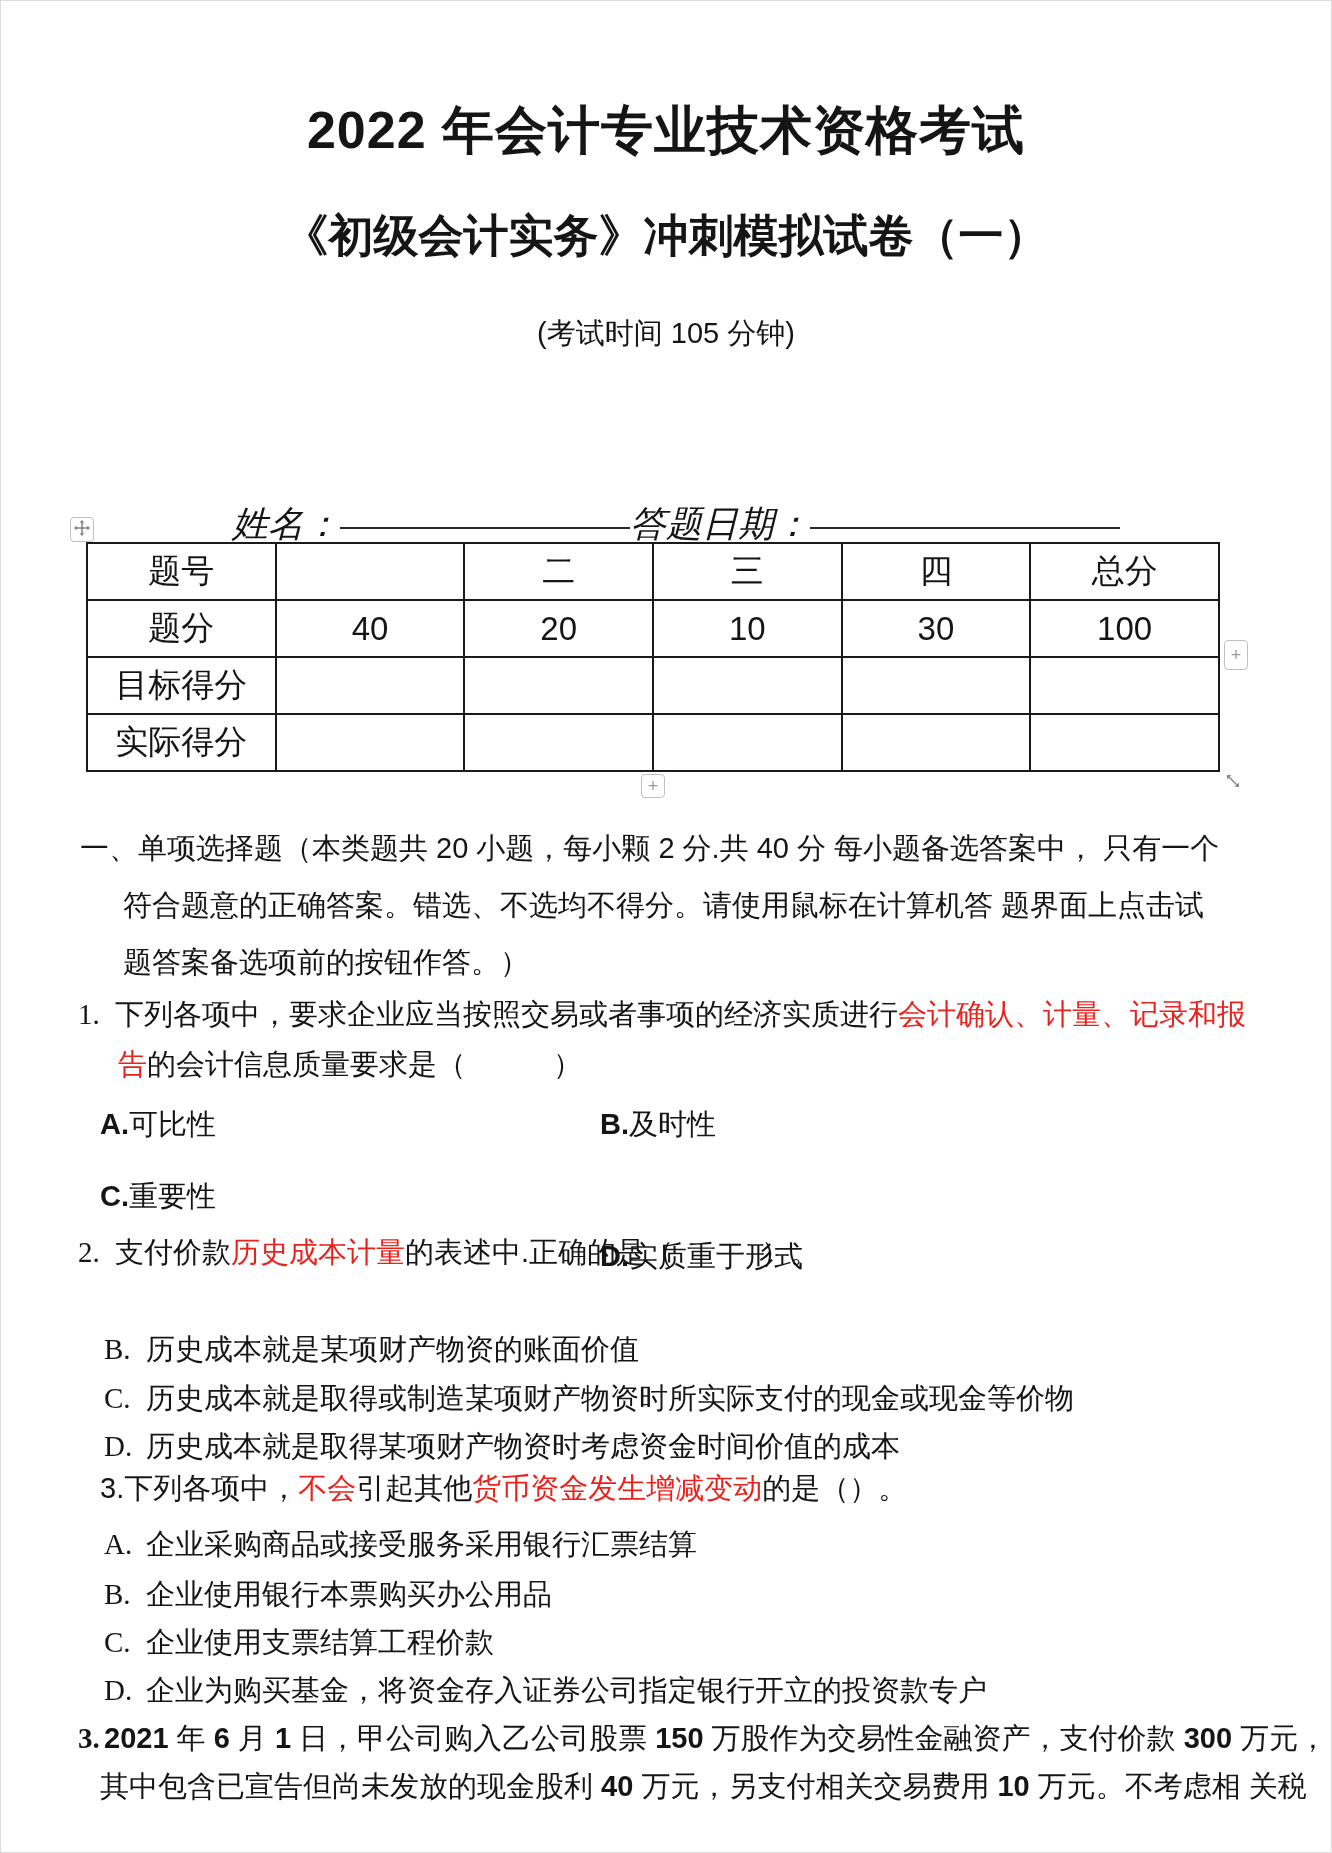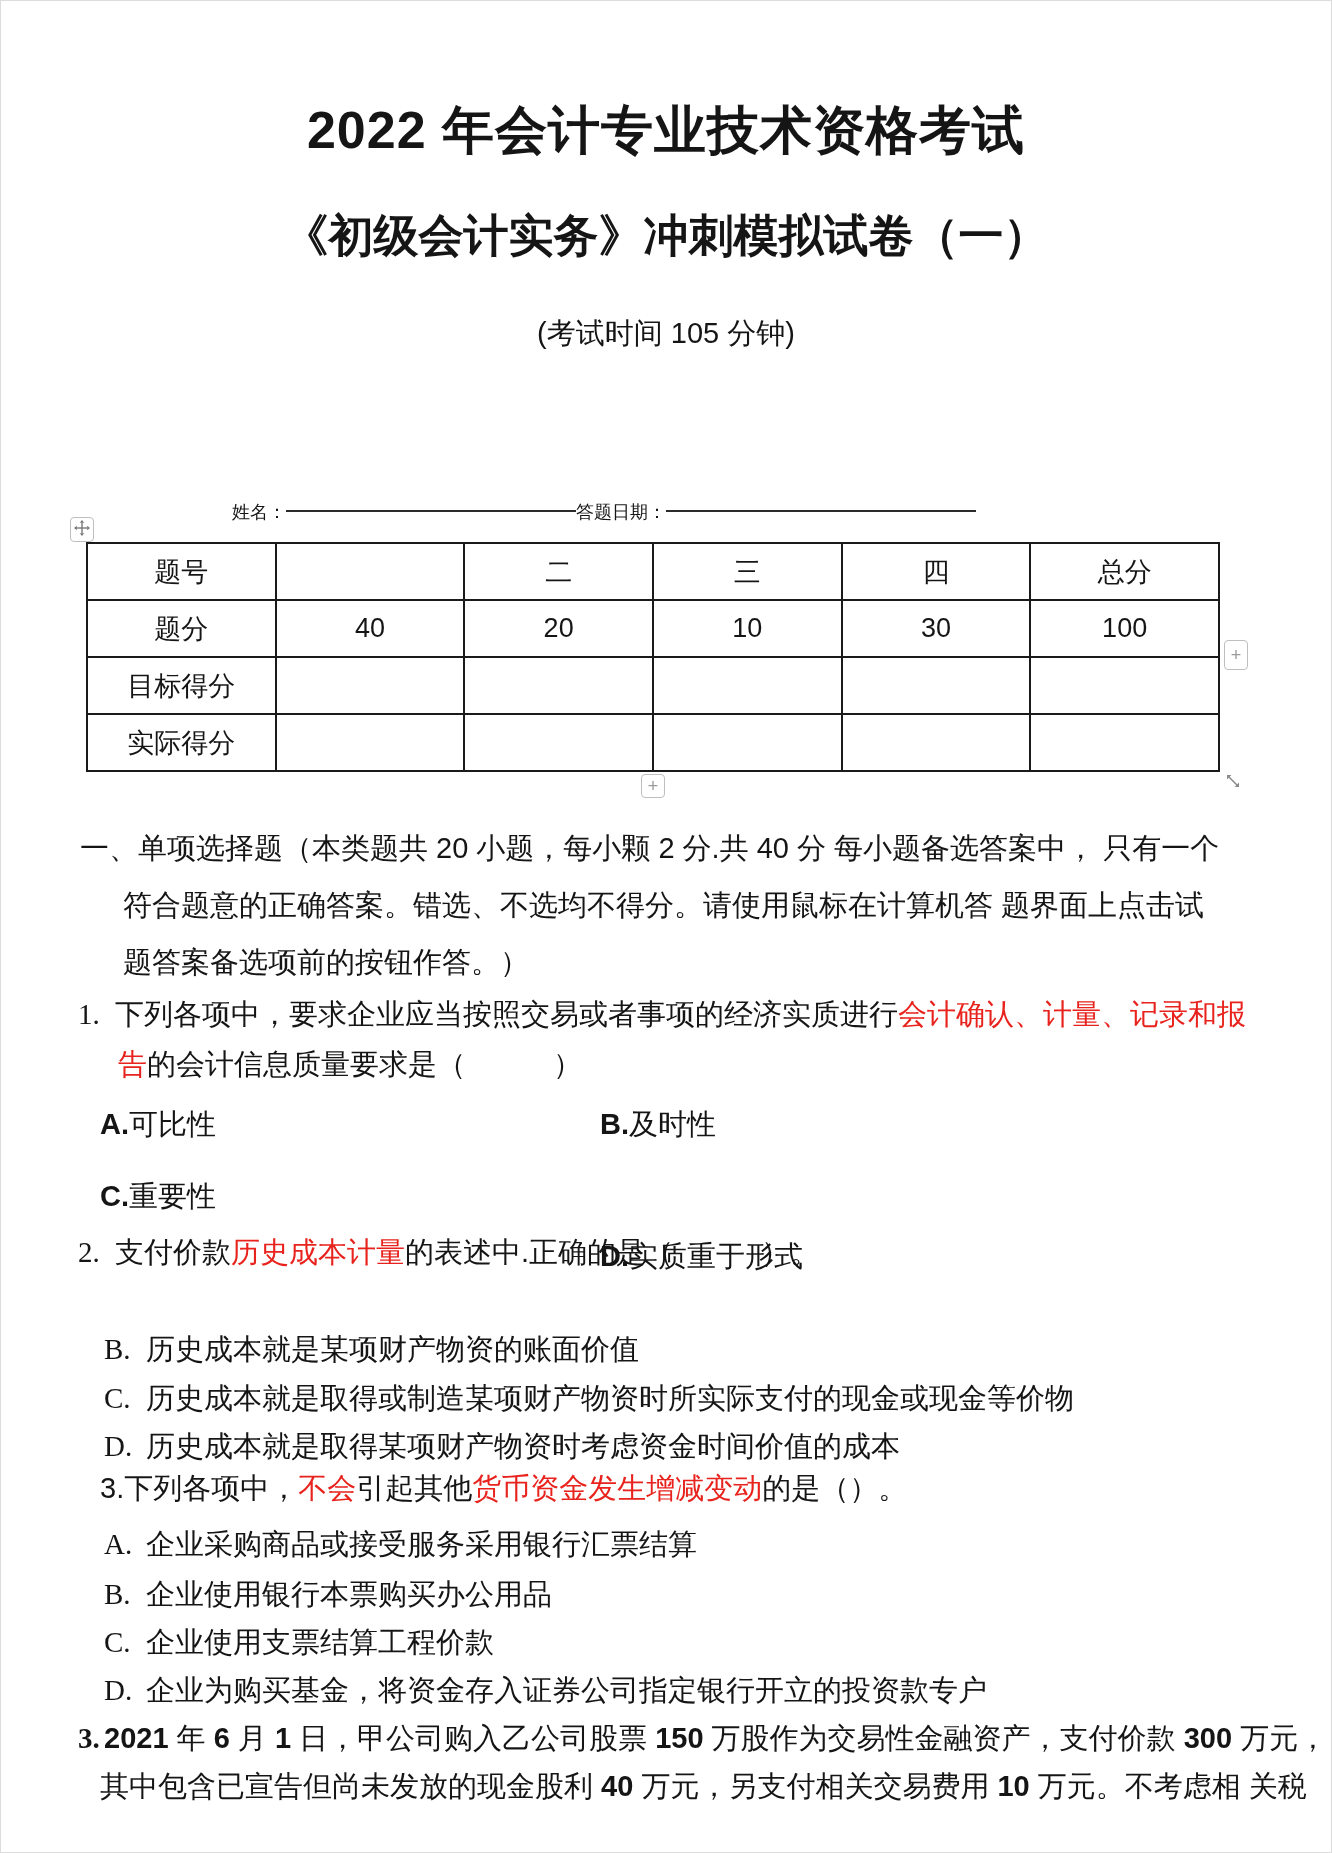--- a/index.html
+++ b/index.html
@@ -14,27 +14,27 @@
   .t1 { font-size:52px; font-weight:bold; letter-spacing:1px; }
   .t2 { font-size:45px; font-weight:bold; }
   .time { font-size:29px; }
   .red { color:var(--red,#e8231d); }
   .b { font-weight:bold; }
   .bl { position:absolute; white-space:nowrap; font-size:29px; line-height:1.15; }
   .qnum { display:inline-block; min-width:37px; font-family:"Liberation Serif","DejaVu Serif",serif; }
   .optletter { display:inline-block; min-width:42px; font-family:"Liberation Serif","DejaVu Serif",serif; }
   .q1letter { font-weight:bold; }
   
-  .nameline { position:absolute; top:502px; left:232px; display:flex; align-items:flex-start; font-size:18px; line-height:1.2; }
+  .nameline { position:absolute; top:502px; left:232px; display:flex; align-items:center; font-size:36px; line-height:1.2;font-style:italic; }
   .blank { border-bottom:2px solid #2b2b2b; height:10px; display:inline-block; }
   .blank.w1 { width:290px; }
   .blank.w2 { width:310px; margin-right:0; }
   
   table.score { position:absolute; left:86px; top:542px; width:1134px; border-collapse:collapse; table-layout:fixed; }
-  table.score td { border:2px solid #1a1a1a; height:57px; text-align:center; vertical-align:middle; font-size:27px; background:#fff; }
+  table.score td { border:2px solid #1a1a1a; height:57px; text-align:center; vertical-align:middle; font-size:33px; background:#fff; }
   
   .handle-btn {
     position:absolute; border:1px solid #bfbfbf; border-radius:4px; background:#fff;
     color:#9a9a9a; display:flex; align-items:center; justify-content:center;
     font-size:18px; line-height:1; cursor:pointer;
   }
   .move-handle { left:70px; top:517px; width:24px; height:25px; }
   .addcol-btn { left:1224px; top:640px; width:24px; height:30px; }
   .addrow-btn { left:641px; top:774px; width:24px; height:24px; }
   .resize-handle { position:absolute; left:1224px; top:772px; width:18px; height:18px; }

